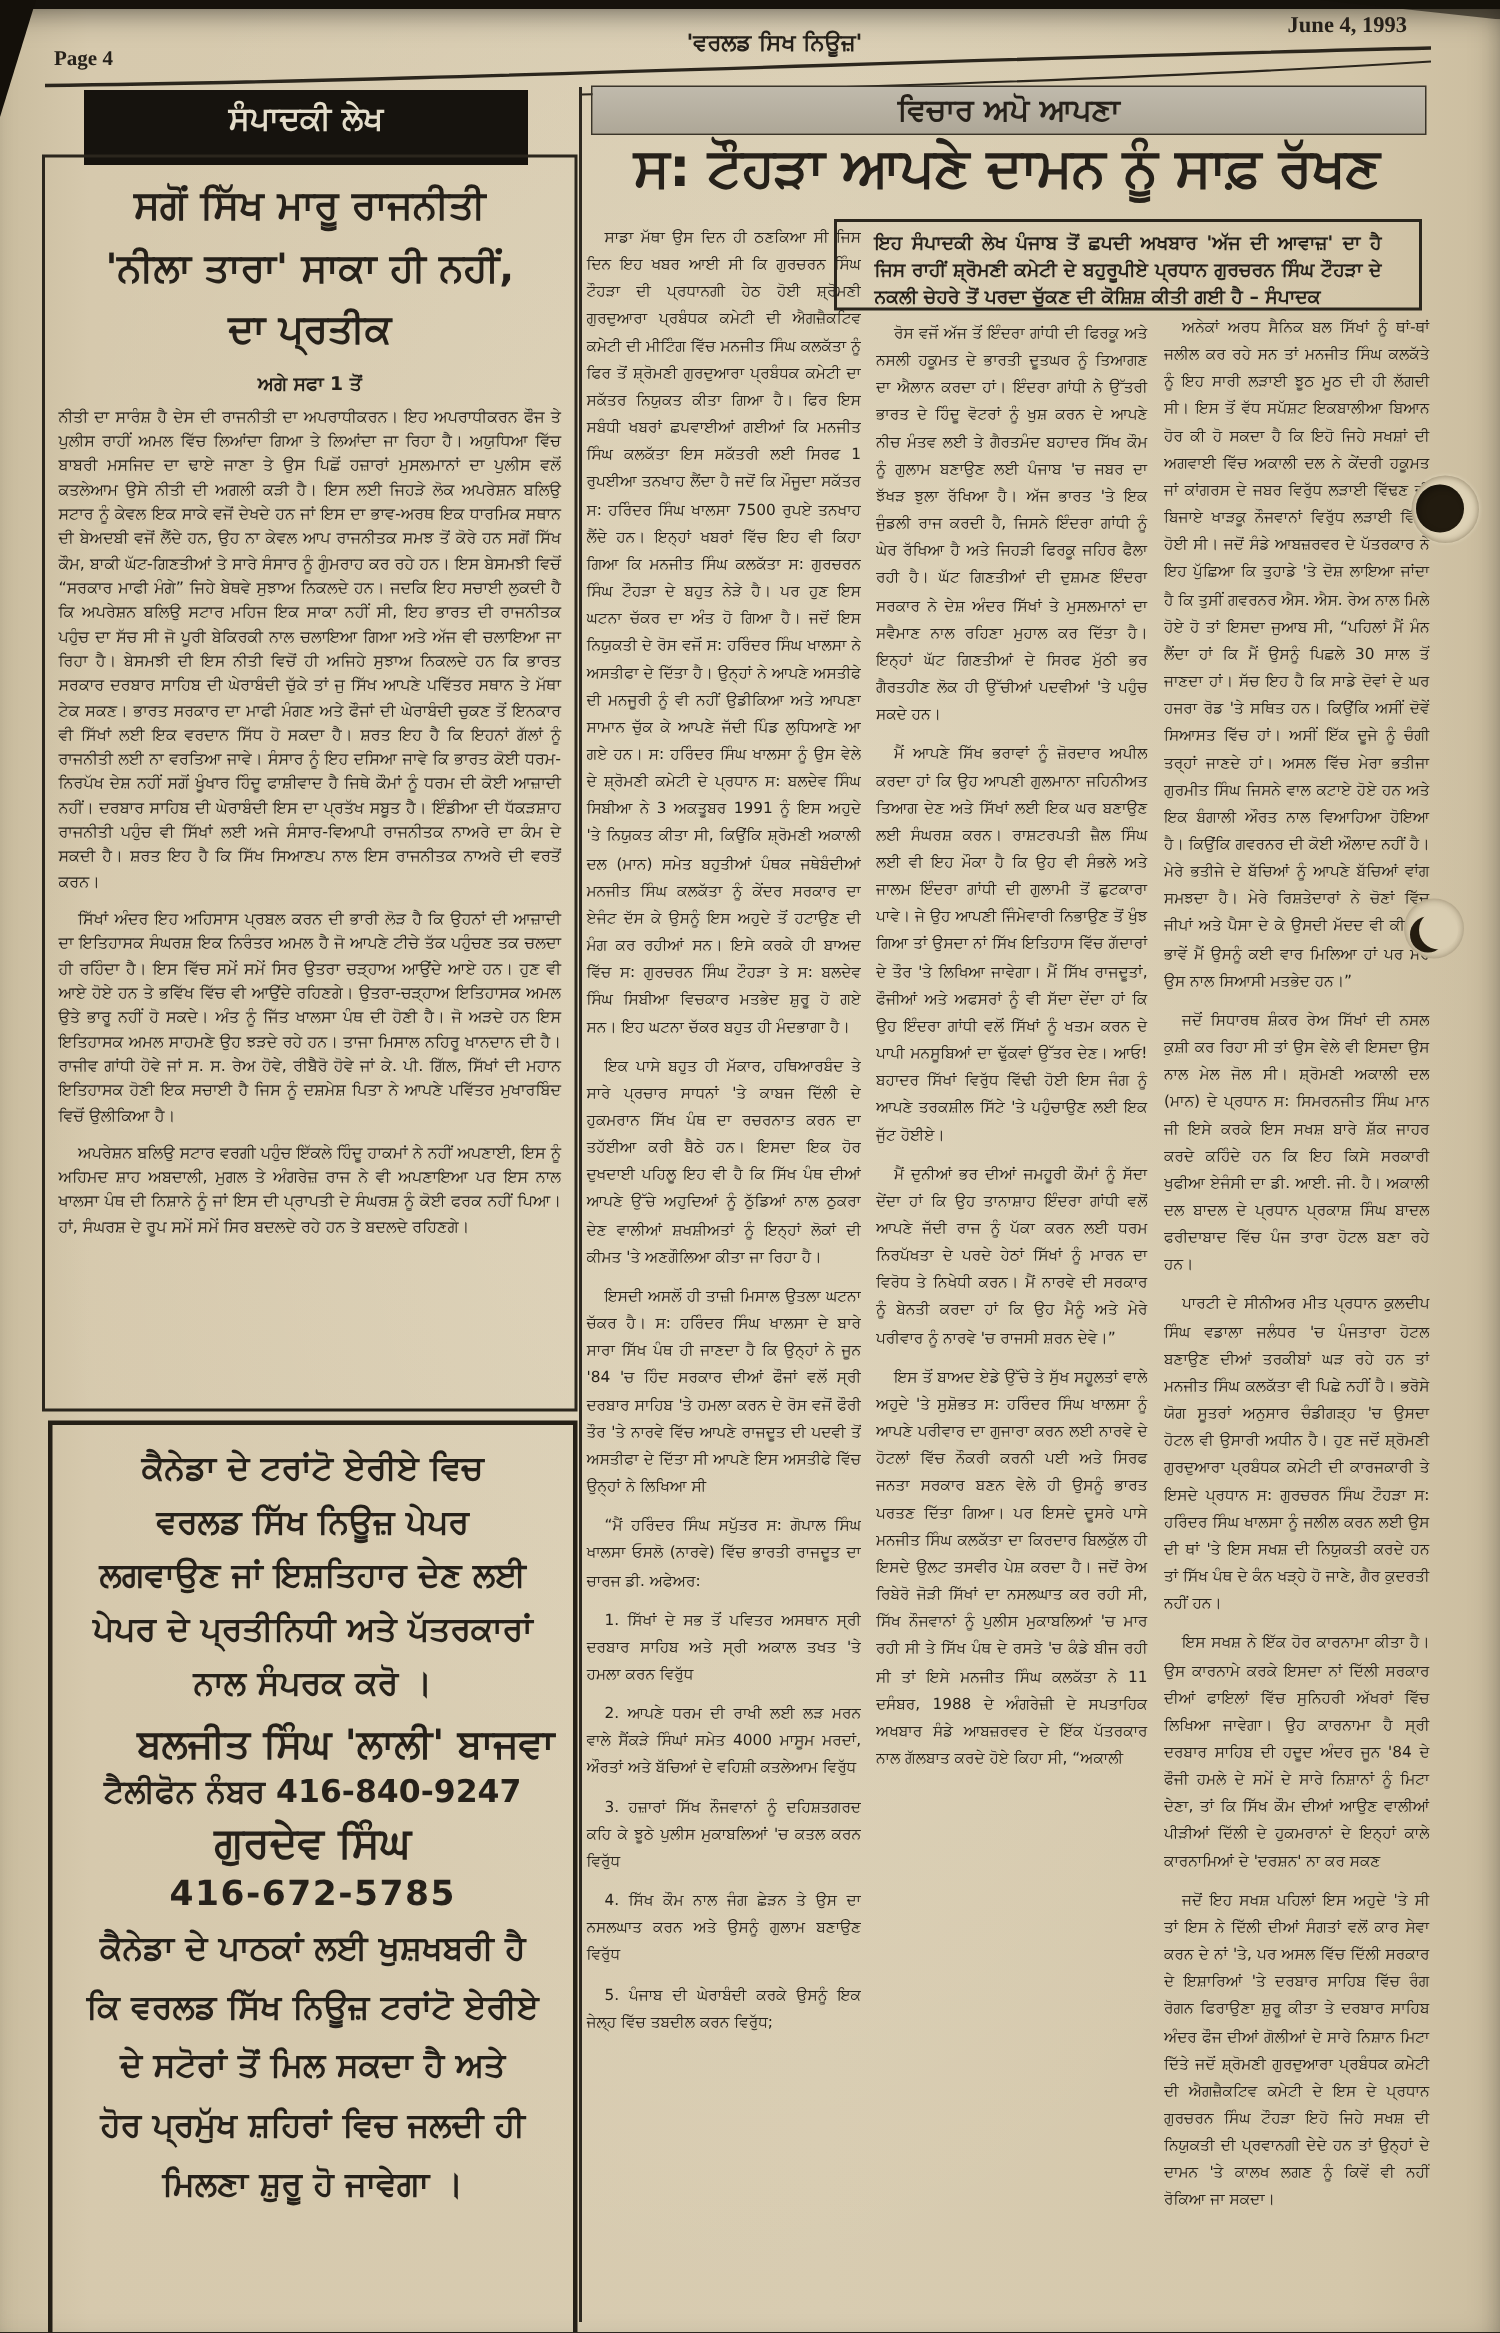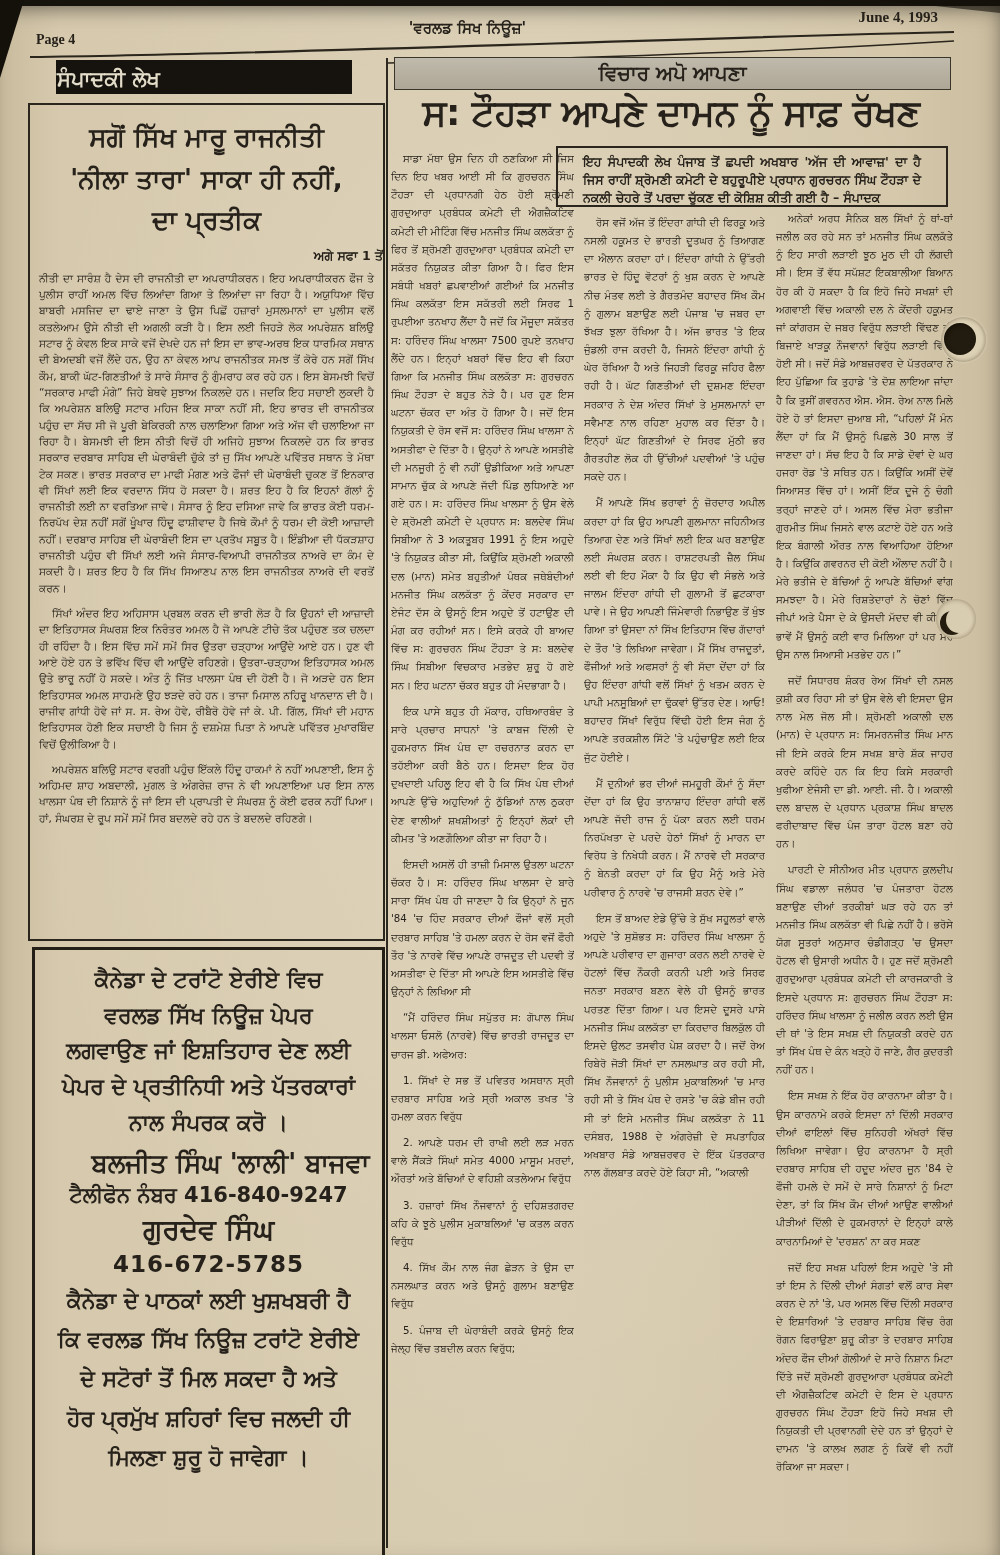--- a/index.html
+++ b/index.html
@@ -10,35 +10,35 @@
            radial-gradient(ellipse at 50% 40%, rgba(255,252,238,.20), rgba(0,0,0,0) 70%),
            linear-gradient(90deg,#c9bc9e 0,#d6c9ad 6%,#d8ccb1 55%,#d4c7aa 90%,#cbbd9f 100%);
          box-shadow:inset 0 14px 22px -14px rgba(0,0,0,.55), inset -10px 0 22px -12px rgba(0,0,0,.35);}
   .corner-tl{position:absolute;left:0;top:0;width:24px;height:78px;background:#14100a;
              clip-path:polygon(0 0,100% 0,0 100%);}
   .corner-tr{position:absolute;right:0;top:0;width:120px;height:13px;background:#14100a;
              clip-path:polygon(0 0,100% 0,100% 100%);opacity:.6;}
 
   .hdr-page{position:absolute;left:36px;top:32px;font-family:"Liberation Serif","DejaVu Serif",serif;
             font-weight:bold;font-size:14px;}
-  .hdr-mast{position:absolute;left:360px;top:19px;width:215px;text-align:center;
+  .hdr-mast{position:absolute;left:360px;top:19px;width:215px;text-align:right;
             font-weight:bold;font-size:15px;}
   .hdr-date{position:absolute;right:62px;top:9px;font-family:"Liberation Serif","DejaVu Serif",serif;
             font-weight:bold;font-size:15px;}
   .rules{position:absolute;left:28px;top:27px;width:928px;height:38px;}
 
   .divider-v{position:absolute;left:386px;top:58px;width:2px;height:1490px;background:#2e2920;}
 
-  .black-bar{position:absolute;left:57px;top:61px;width:294px;height:32px;background:#16130e;
-             color:#e3dcc9;text-align:left;line-height:36px;font-weight:bold;font-size:21px;
+  .black-bar{position:absolute;left:57px;top:61px;width:294px;height:48px;background:#16130e;
+             color:#e3dcc9;text-align:center;line-height:36px;font-weight:bold;font-size:21px;
              box-shadow:0 0 0 1px #16130e;}
   .edit-box{position:absolute;left:28px;top:103px;width:353px;height:834px;
             border:2px solid #2b261d;overflow:hidden;}
   .edit-title{margin:12px 6px 2px;text-align:center;font-weight:bold;font-size:26px;line-height:1.6;}
-  .edit-byline{text-align:right;font-weight:bold;font-size:12.5px;margin:6px 0 5px;}
+  .edit-byline{text-align:center;font-weight:bold;font-size:12.5px;margin:6px 0 5px;}
   .edit-body{padding:1px 9px 0;font-size:10.6px;line-height:1.54;text-align:justify;}
   .edit-body .para{margin:0 0 9px;text-indent:13px;}
   .edit-body .para:first-child{text-indent:0;}
 
   .ad-box{position:absolute;left:32px;top:947px;width:353px;height:648px;border:3px solid #241f16;
           box-sizing:border-box;text-align:center;overflow:hidden;padding-top:12px;}
   .ad-line{font-weight:bold;font-size:22px;line-height:1.62;margin:0;}
   .ad-name1{font-weight:bold;font-size:26px;margin:8px 0 2px;padding-left:44px;}
   .ad-phone1{font-weight:bold;font-size:21px;margin:4px 0 2px;}
   .ad-name2{font-weight:bold;font-size:28px;margin:6px 0 2px;}

